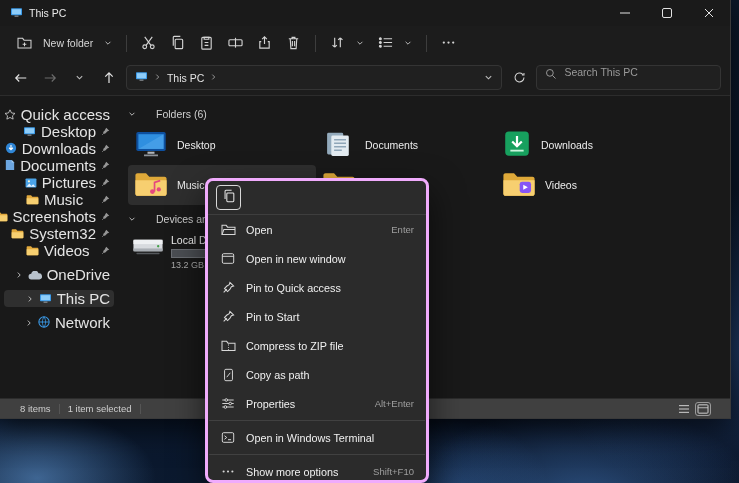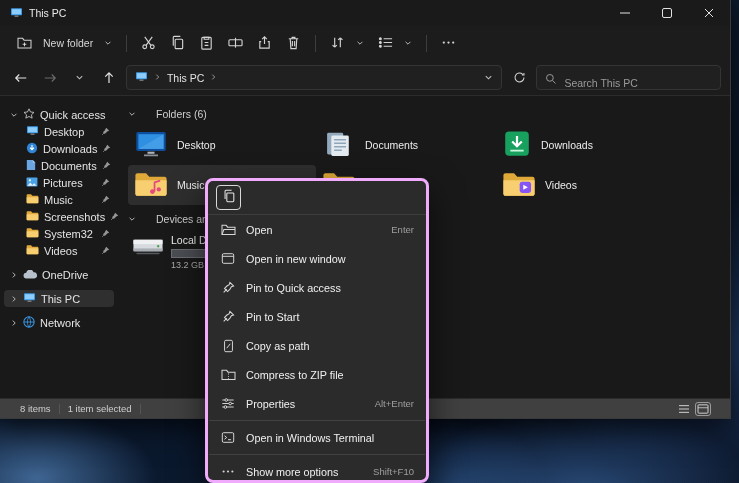--- a/index.html
+++ b/index.html
@@ -26,28 +26,28 @@
   .chev{display:inline-flex;}
   
   .navbar{height:36px;display:flex;align-items:center;padding:0 9px;gap:5px;background:#1c1c1c;border-bottom:1px solid #2c2c2c;}
   .nav-btn{width:25px;height:25px;display:flex;align-items:center;justify-content:center;border-radius:4px;color:#e3e3e3;font-size:13px;}
   .nav-btn.disabled{color:#6b6b6b;}
   .addressbar{width:388px;height:25px;background:#202020;border:1px solid #343434;border-radius:4px;
     display:flex;align-items:center;gap:6px;padding:0 8px;color:#e3e3e3;font-size:10.5px;}
   .crumb-sep{color:#9a9a9a;font-size:10px;}
   .addr-chevron{margin-left:auto;}
   .searchbox{width:190px;height:25px;background:#202020;border:1px solid #343434;border-radius:4px;
-    display:flex;align-items:flex-end;gap:7px;padding:0 8px;}
+    display:flex;align-items:flex-start;gap:7px;padding:0 8px;}
   .searchbox input{flex:1;background:transparent;border:none;outline:none;color:#bdbdbd;font-size:10.5px;font-family:"Liberation Sans",sans-serif;}
   .searchbox input::placeholder{color:#9a9a9a;}
   
   .explorer-body{position:absolute;top:96px;left:0;right:0;bottom:20px;display:flex;background:#191919;}
   .sidebar{width:118px;padding-top:10px;flex:0 0 auto;}
   .side-item{height:17px;display:flex;align-items:center;gap:5px;margin:0 4px;padding:0 4px 0 6px;border-radius:4px;
-    color:#e4e4e4;font-size:11px;white-space:nowrap;}
+    color:#e4e4e4;font-size:15px;white-space:nowrap;justify-content:flex-end;}
   .side-item.child{padding-left:22px;}
   .side-item.selected{background:#2f2f2f;}
   .si-pin{margin-left:auto;display:inline-flex;}
   .side-gap{height:7px;}
   .content{flex:1;padding:10px 0 0 10px;overflow:hidden;}
   .sec-header{display:flex;align-items:center;gap:20px;height:16px;color:#cfcfcf;font-size:10.5px;margin-bottom:3px;}
   .tiles{display:grid;grid-template-columns:188px 180px 180px;}
   .tile{height:40px;display:flex;align-items:center;gap:9px;padding:2px 6px;border-radius:4px;color:#ececec;font-size:10.5px;}
   .tile.selected{background:#2e2e2e;}
   .devices{margin-top:6px;}
@@ -620,35 +620,35 @@
     <span class="cm-icon">
       <svg width="13" height="13" viewBox="0 0 14 14" fill="none" stroke="#d8d8d8" stroke-width="1.1">
           <path d="M8.5 1.5l4 4-2.4.7L8.6 8.7 6 11.3 2.7 8 5.3 5.4l2.5-1.5z"></path>
           <path d="M5.2 8.8L1.8 12.2"></path>
         </svg>
     </span>
     <span>Pin to Start</span>
   </div>
   <div class="cm-item">
     <span class="cm-icon">
+      <svg width="15" height="13" viewBox="0 0 16 14" fill="none" stroke="#d8d8d8" stroke-width="1.1">
+          <path d="M1 2.5h5l1.5 2H15v8H1z"></path>
+          <path d="M8 6v1M8 8.5v1M8 11v1"></path>
+        </svg>
+    </span>
+    <span>Compress to ZIP file</span>
+  </div>
+  <div class="cm-item">
+    <span class="cm-icon">
       <svg width="13" height="14" viewBox="0 0 14 16" fill="none" stroke="#d8d8d8" stroke-width="1.1">
           <rect x="2.5" y="1.5" width="9" height="13" rx="1.5"></rect>
           <path d="M5 10.5l4-5"></path>
         </svg>
     </span>
     <span>Copy as path</span>
-  </div>
-  <div class="cm-item">
-    <span class="cm-icon">
-      <svg width="15" height="13" viewBox="0 0 16 14" fill="none" stroke="#d8d8d8" stroke-width="1.1">
-          <path d="M1 2.5h5l1.5 2H15v8H1z"></path>
-          <path d="M8 6v1M8 8.5v1M8 11v1"></path>
-        </svg>
-    </span>
-    <span>Compress to ZIP file</span>
   </div>
   <div class="cm-item">
     <span class="cm-icon">
       <svg width="14" height="13" viewBox="0 0 16 14" fill="none" stroke="#d8d8d8" stroke-width="1.1">
           <path d="M1.5 3h13M1.5 7h13M1.5 11h13"></path>
           <circle cx="6" cy="3" r="1.5" fill="#2b2b2b"></circle>
           <circle cx="10.5" cy="7" r="1.5" fill="#2b2b2b"></circle>
           <circle cx="5" cy="11" r="1.5" fill="#2b2b2b"></circle>
         </svg>
     </span>

